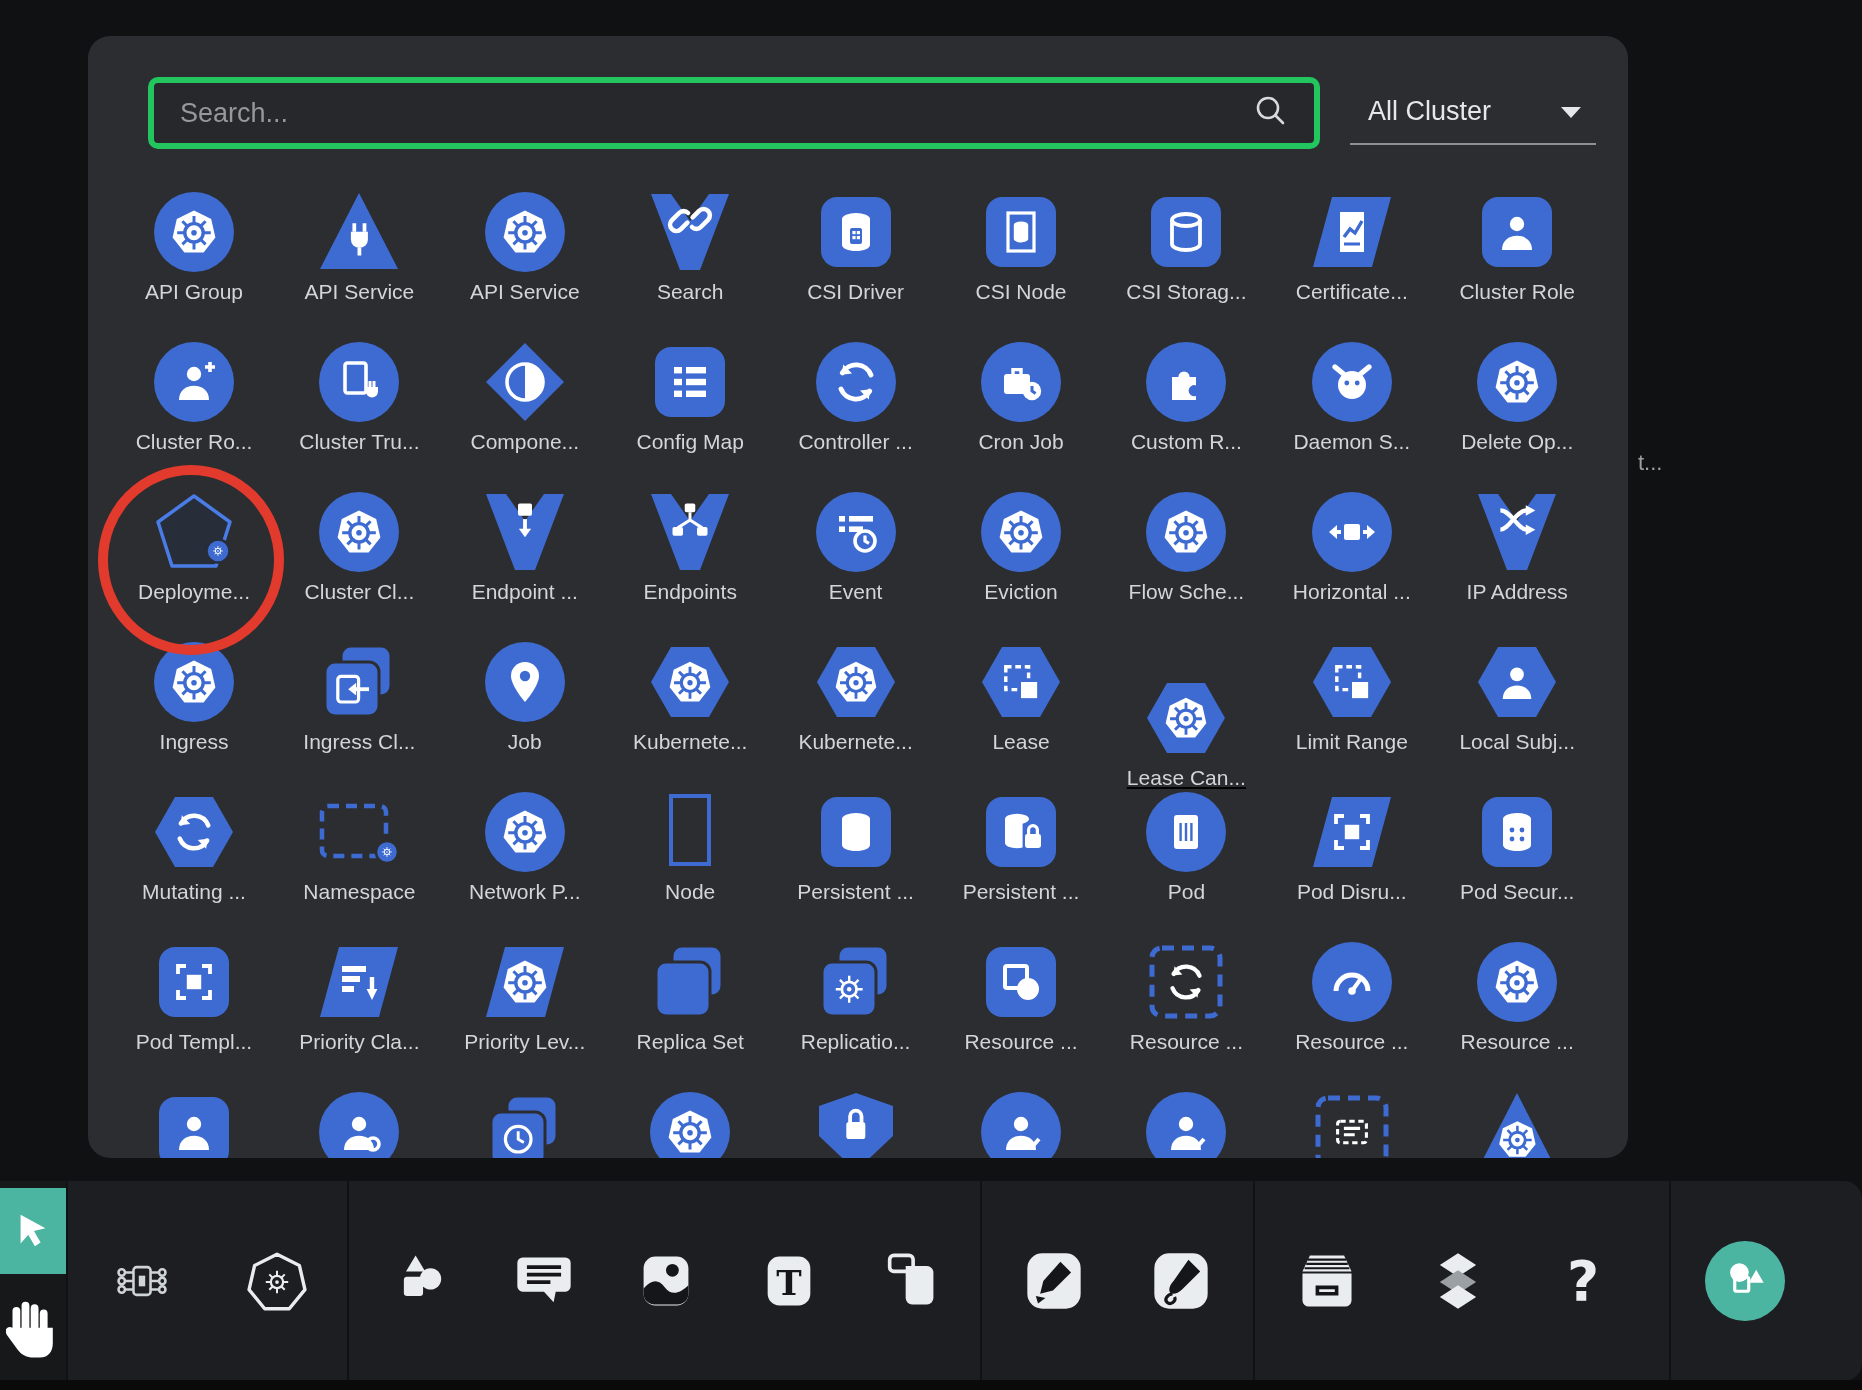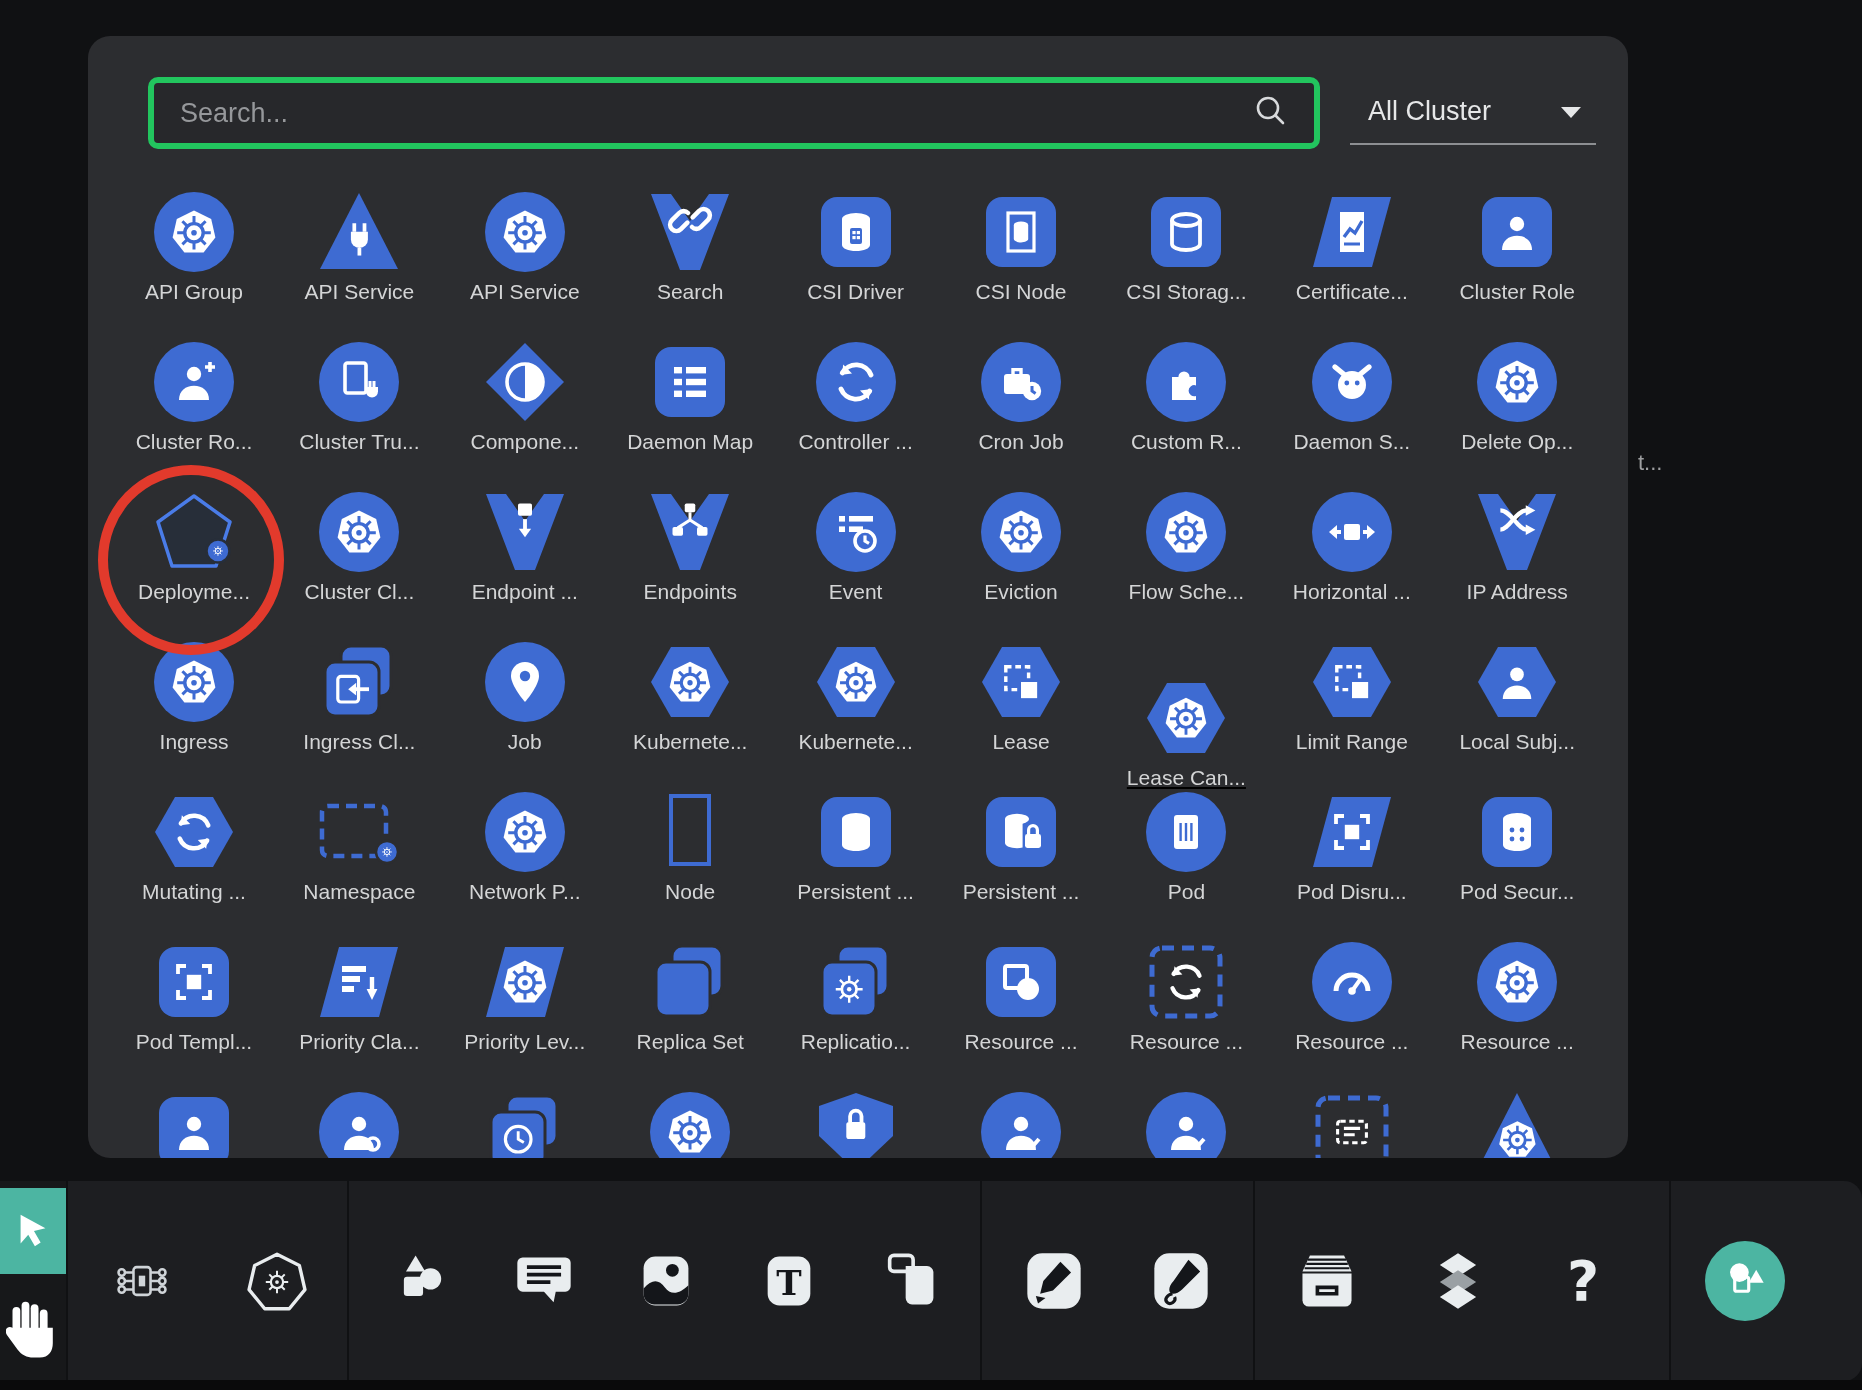--- a/index.html
+++ b/index.html
@@ -198,21 +198,21 @@
             <g fill="#ffffff">
               <rect x="4" y="4.5" width="4" height="3.2"></rect>
               <rect x="10" y="4.5" width="10" height="3.2"></rect>
               <rect x="4" y="10.4" width="4" height="3.2"></rect>
               <rect x="10" y="10.4" width="10" height="3.2"></rect>
               <rect x="4" y="16.3" width="4" height="3.2"></rect>
               <rect x="10" y="16.3" width="10" height="3.2"></rect>
             </g>
           </g>
         </svg>
-        <div class="label">Daemon Map</div>
+        <div class="label">Config Map</div>
       </div>
       <div class="cell" style="left: 685.6px; top: 304px;">
         <svg width="84" height="84" viewBox="0 0 84 84">
           <circle cx="42" cy="42" r="40" fill="#3e6bd2"></circle>
           <g transform="translate(18,18) scale(2)">
             <g stroke="#ffffff" stroke-width="2.4" fill="none" stroke-linecap="round">
               <path d="M19.5 8.5a8 8 0 0 0-14.4-1"></path>
               <path d="M4.5 15.5a8 8 0 0 0 14.4 1"></path>
             </g>
             <path d="M5.6 3.2 5 8.4l5-.6Z" fill="#ffffff"></path>

